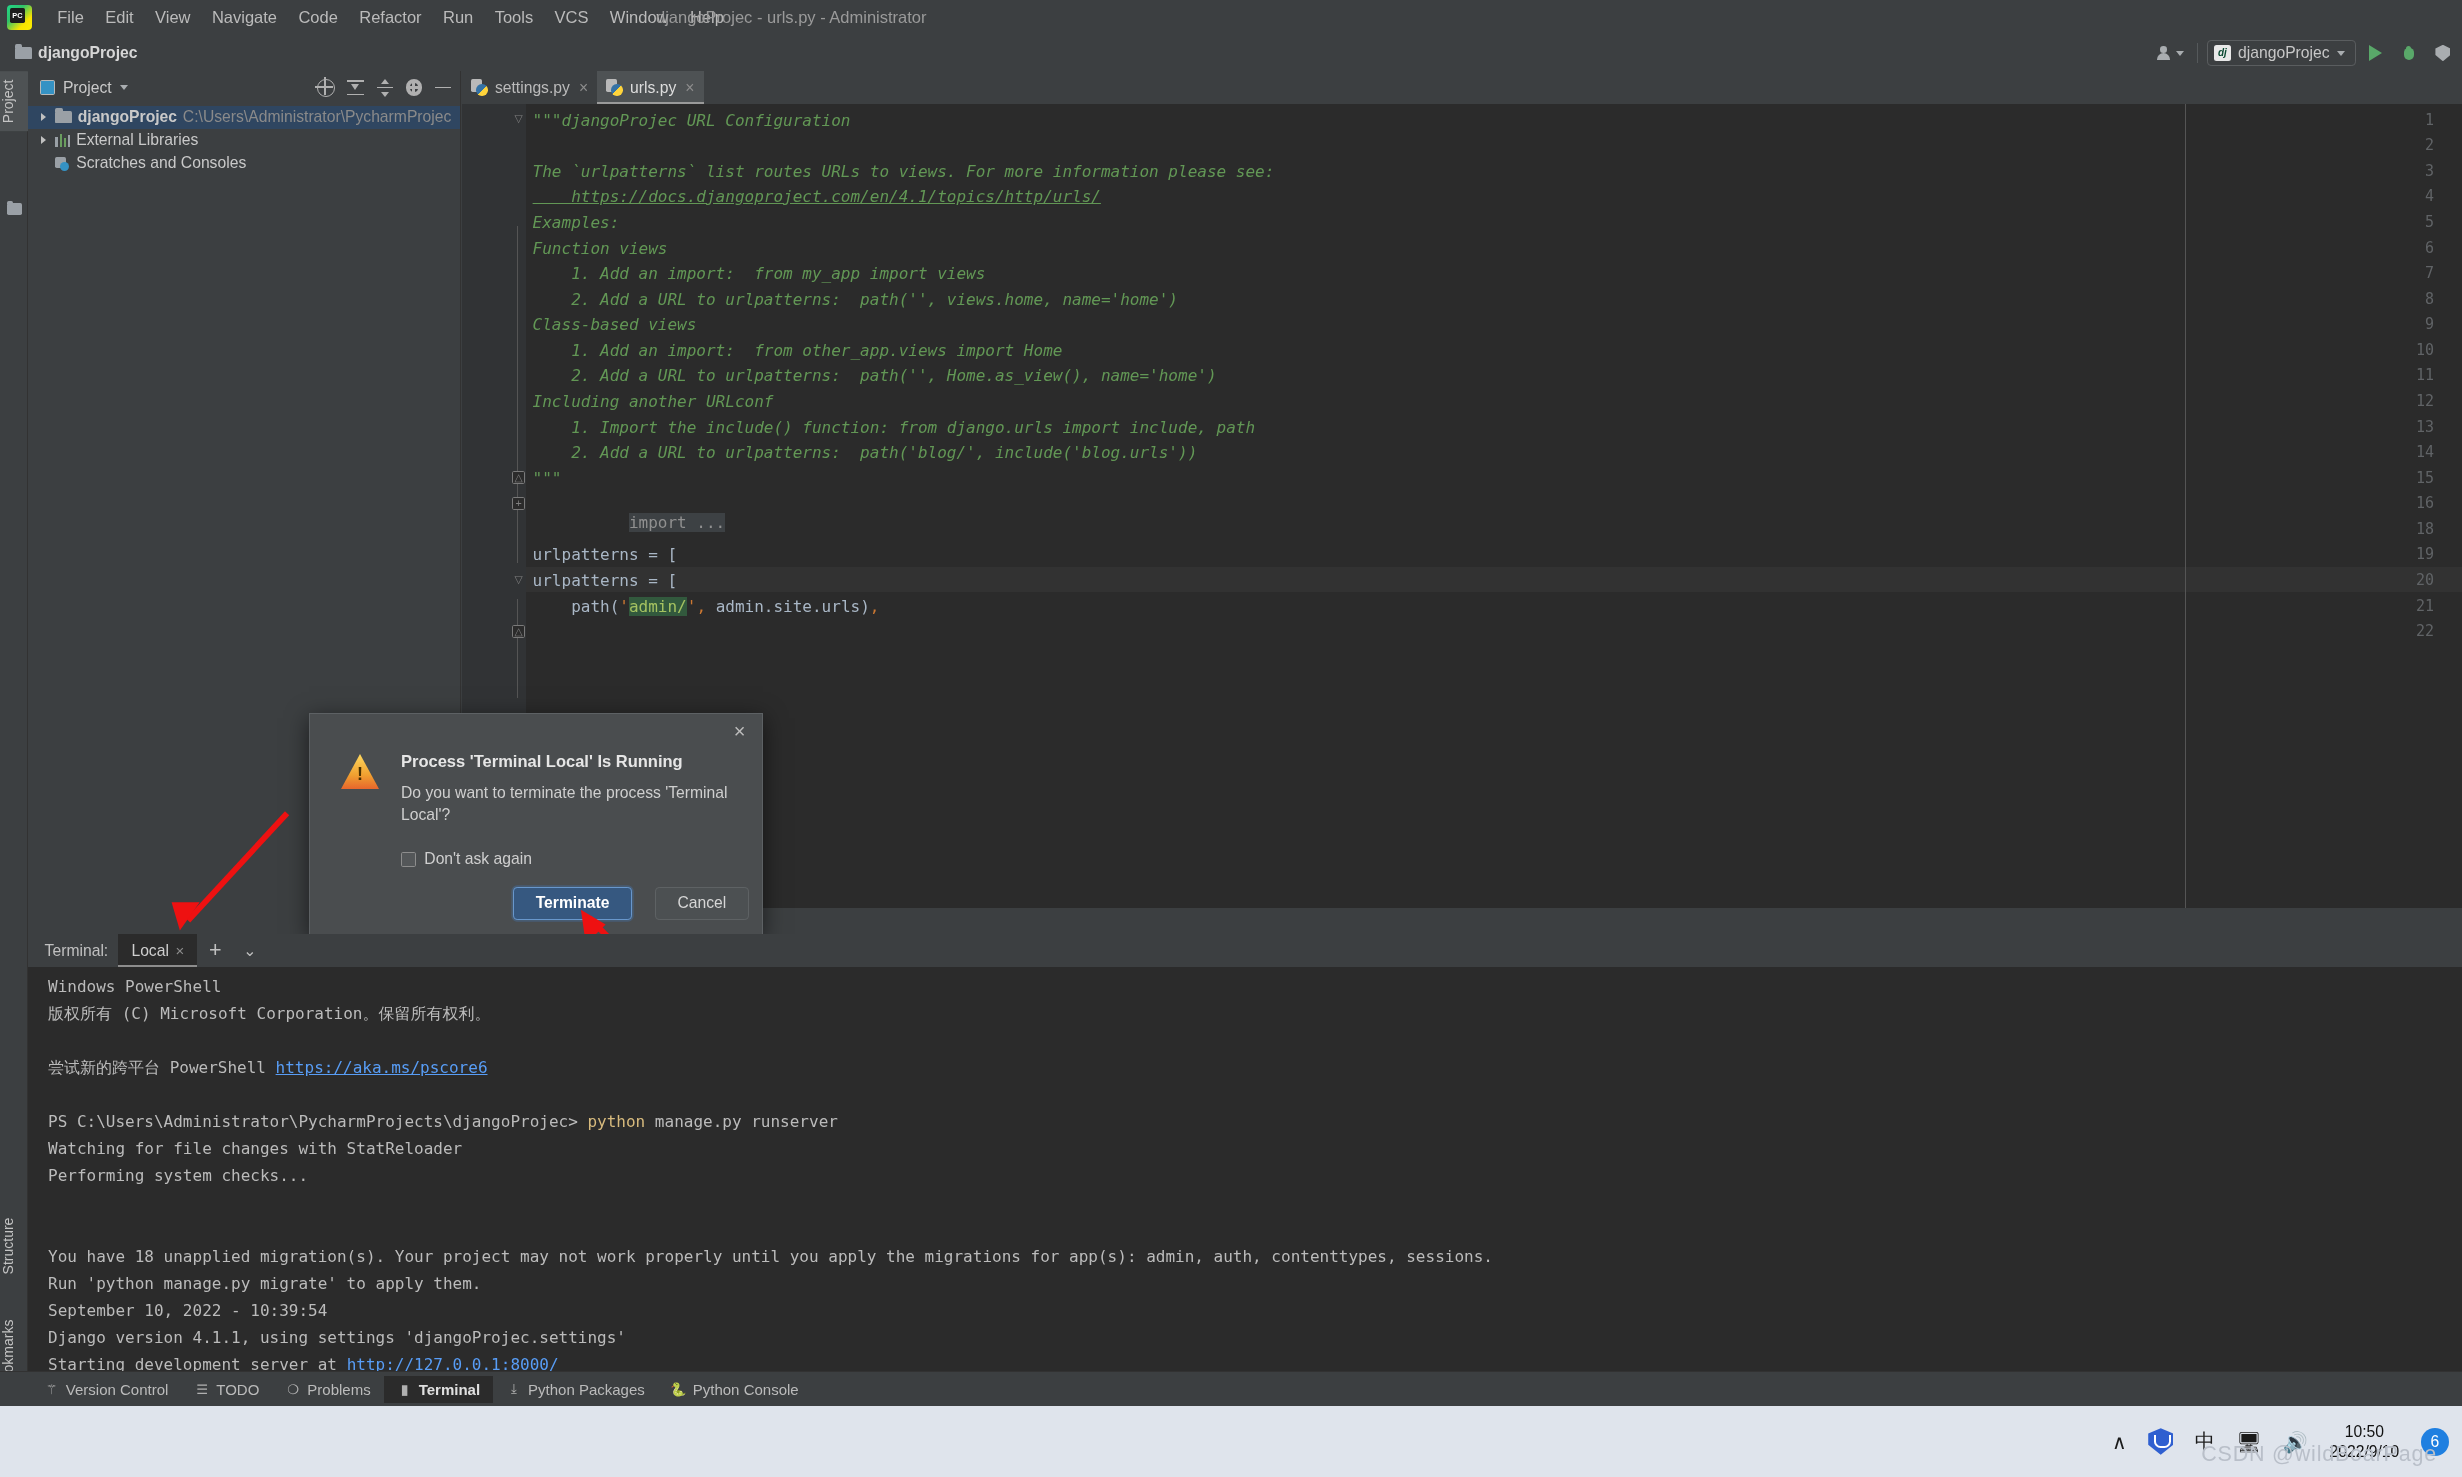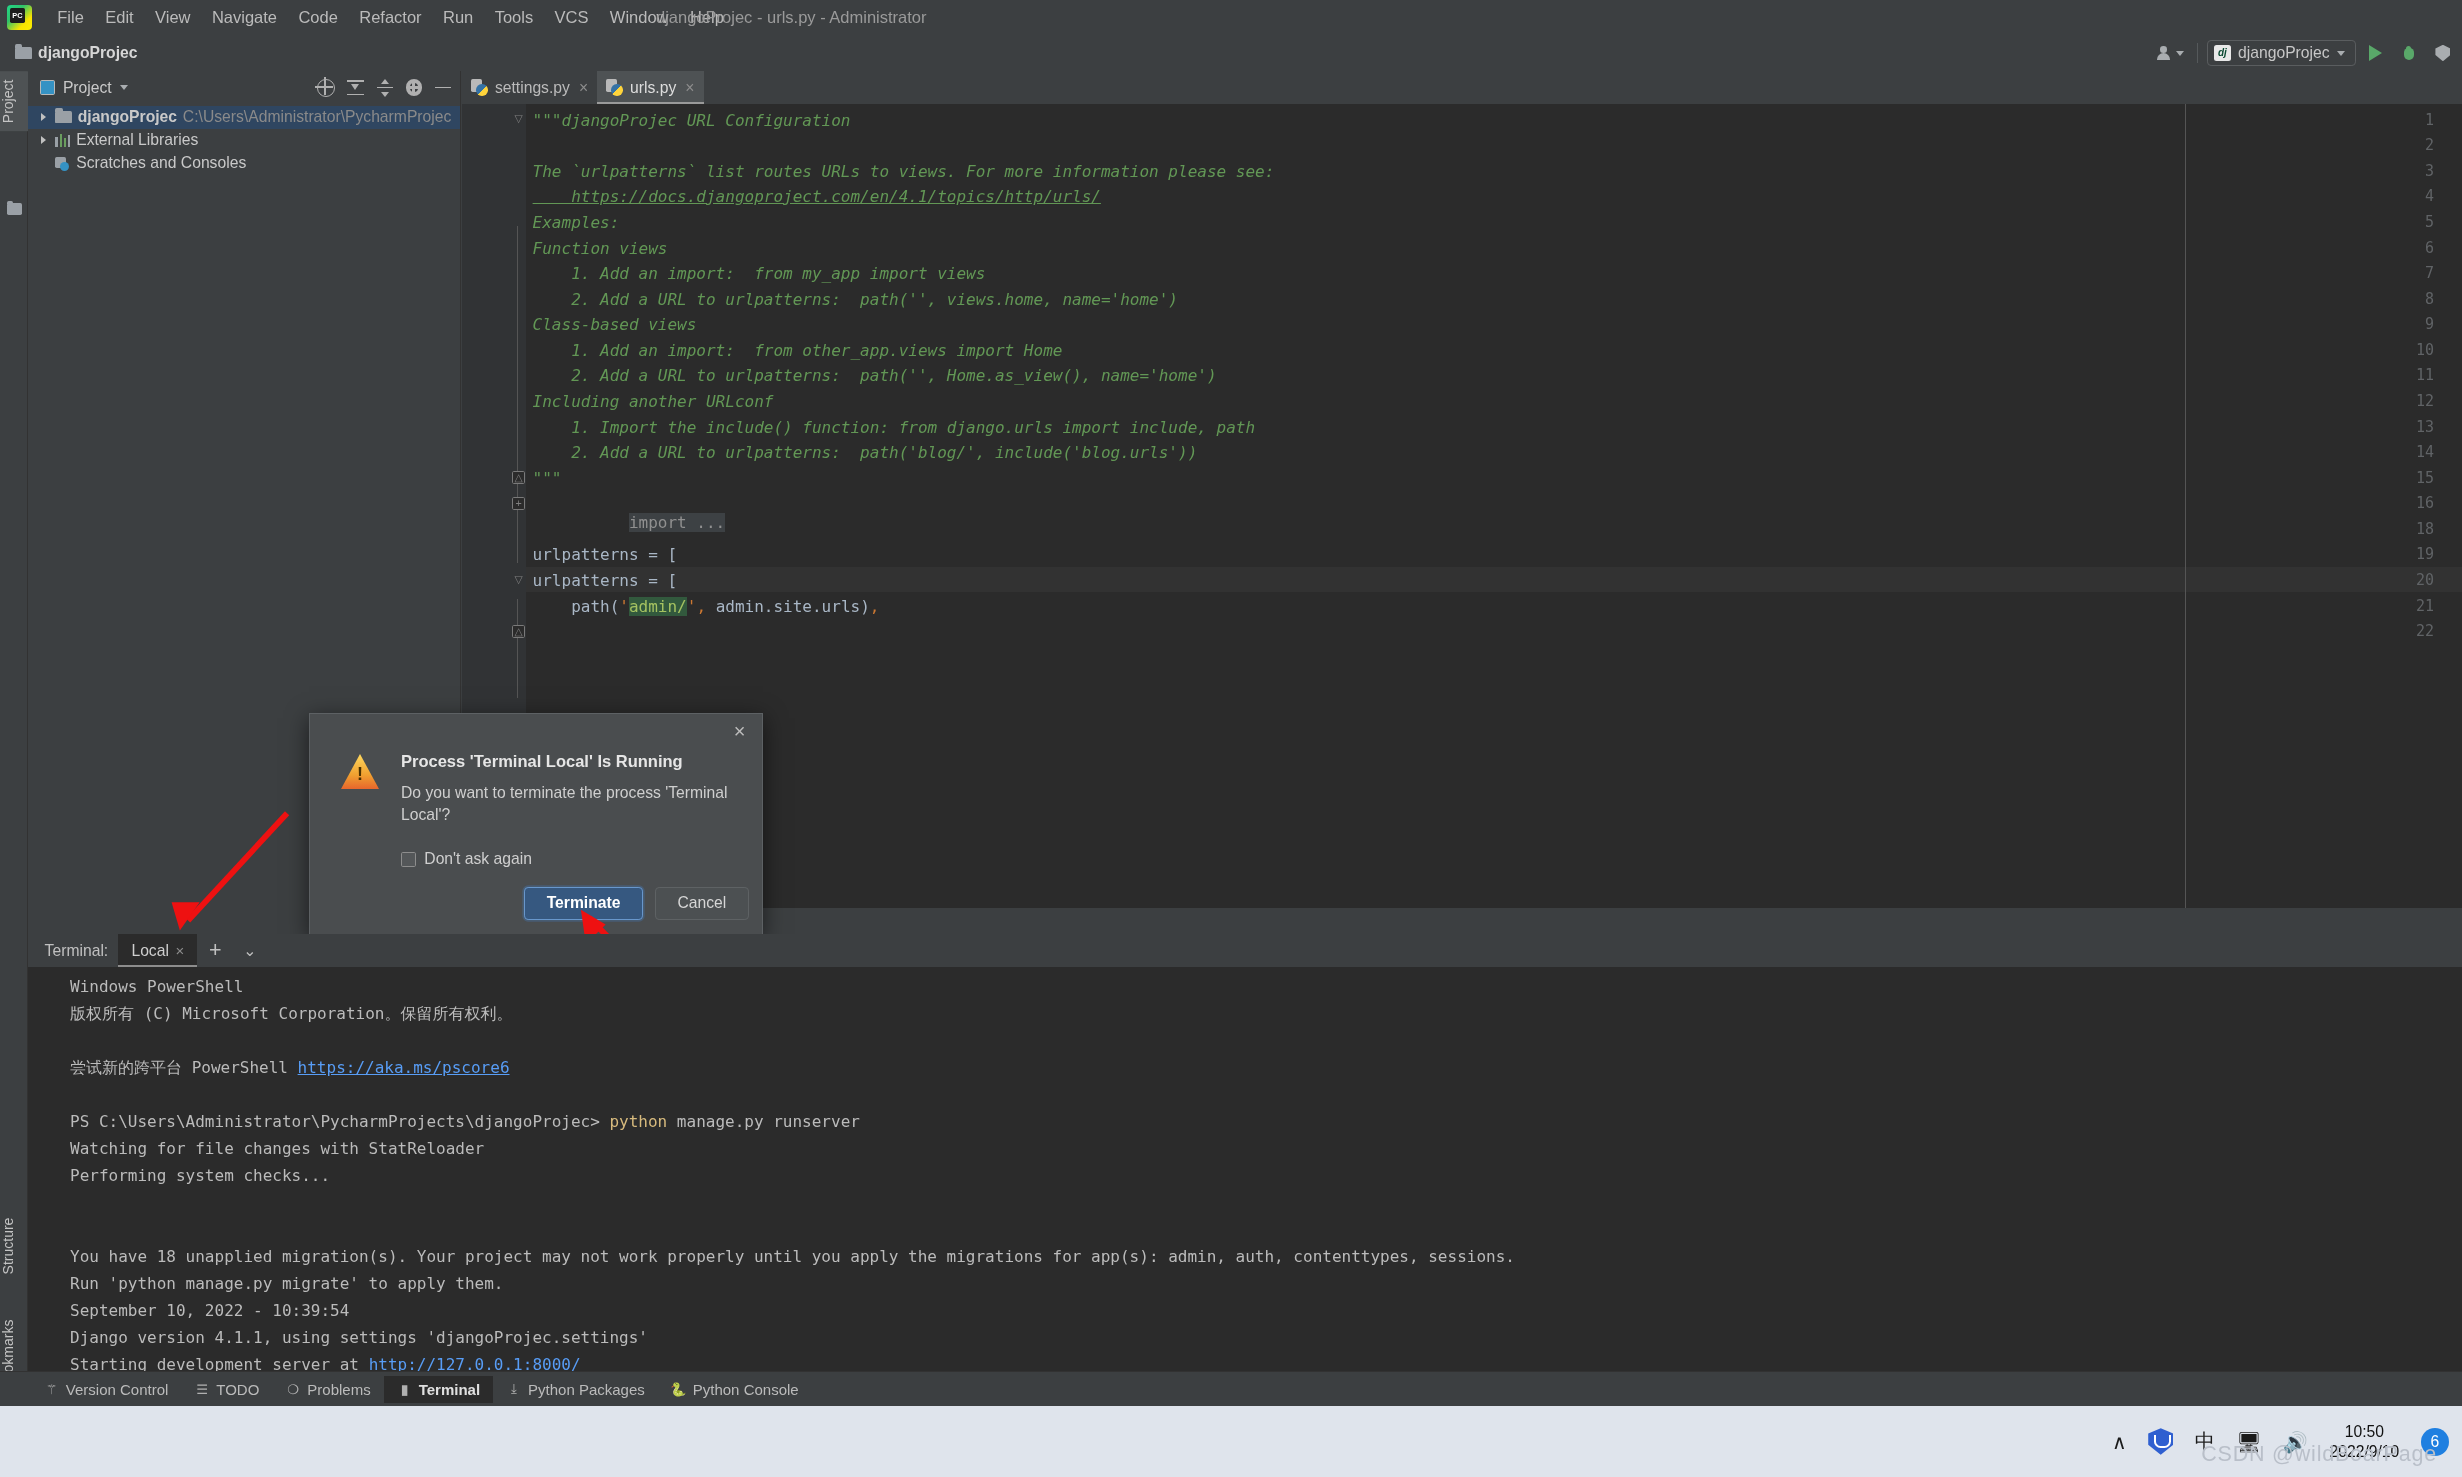--- a/index.html
+++ b/index.html
@@ -251,21 +251,21 @@
   .warn-ico::after { content: "!"; position: absolute; left: 0; right: 0; top: 10px;
     text-align: center; color: #4a3000; font-size: 18px; font-weight: bold; }
   .dlg-title { position: absolute; left: 91px; top: 38px; width: 347px;
     color: #e6e6e6; font-size: 16.5px; font-weight: bold; }
   .dlg-msg { position: absolute; left: 91px; top: 68px; width: 330px;
     color: #cfcfcf; font-size: 15.7px; line-height: 22px; }
   .dlg-chk { position: absolute; left: 91px; top: 136px;
     display: flex; align-items: center; gap: 8.3px; color: #cfcfcf; font-size: 15.7px; }
   .chkbox { width: 15px; height: 15px; border: 0.8px solid #8d8d8d; background: #545759;
     border-radius: 1.7px; }
-  .dlg-btns { position: absolute; right: 13.2px; bottom: 15px; display: flex; gap: 12px; }
+  .dlg-btns { position: absolute; right: 13.2px; bottom: 15px; display: flex; gap: 23px; }
   .btn { font-size: 15.7px; padding: 6.6px 21.5px; border-radius: 4.1px; cursor: default;
     white-space: nowrap; }
   .btn-primary { background: #365880; color: #fff; border: 0.8px solid #6897cc;
     box-shadow: 0 0 0 1.7px rgba(70,120,180,.35); font-weight: bold; }
   .btn-default { background: #4c5052; color: #d6d6d6; border: 0.8px solid #5e6264; }
 
   
   .arrow-ann { position: absolute; pointer-events: none; }
 
   
@@ -281,21 +281,21 @@
     font-size: 15.7px; color: #cfcfcf; background: #2b2b2b; position: relative;
     cursor: default; }
   .t-tab::after { content:""; position:absolute; left:0; bottom:0; width:100%;
     height:2.5px; background:#8d8d8d; }
   .t-x { color: #8d8d8d; font-size: 15px; }
   .t-plus { color: #c0c0c0; font-size: 21.5px; padding: 0 11.6px;
     display: flex; align-items: center; cursor: default; }
   .t-chev { color: #c0c0c0; font-size: 15.7px; padding: 0 10px;
     display: flex; align-items: center; cursor: default; }
   .term-body { position: relative; height: 465px; background: #2b2b2b;
-    padding: 10px 0 0 42px;
+    padding: 10px 0 0 20px;
     font-family: "DejaVu Sans Mono", monospace; font-size: 16px; }
   .tline { color: #bbbbbb; height: 27px; white-space: pre; }
   .tline .lnk { color: #589df6; text-decoration: underline; }
   .tline .cmd { color: #d7ba7d; }
 
   
   .statusbar {
     position: absolute; left: 0; bottom: 71px; width: 2462px; height: 35px;
     background: #3c3f41; display: flex; align-items: center; padding-left: 31px;
     border-top: 0.8px solid #323232;

